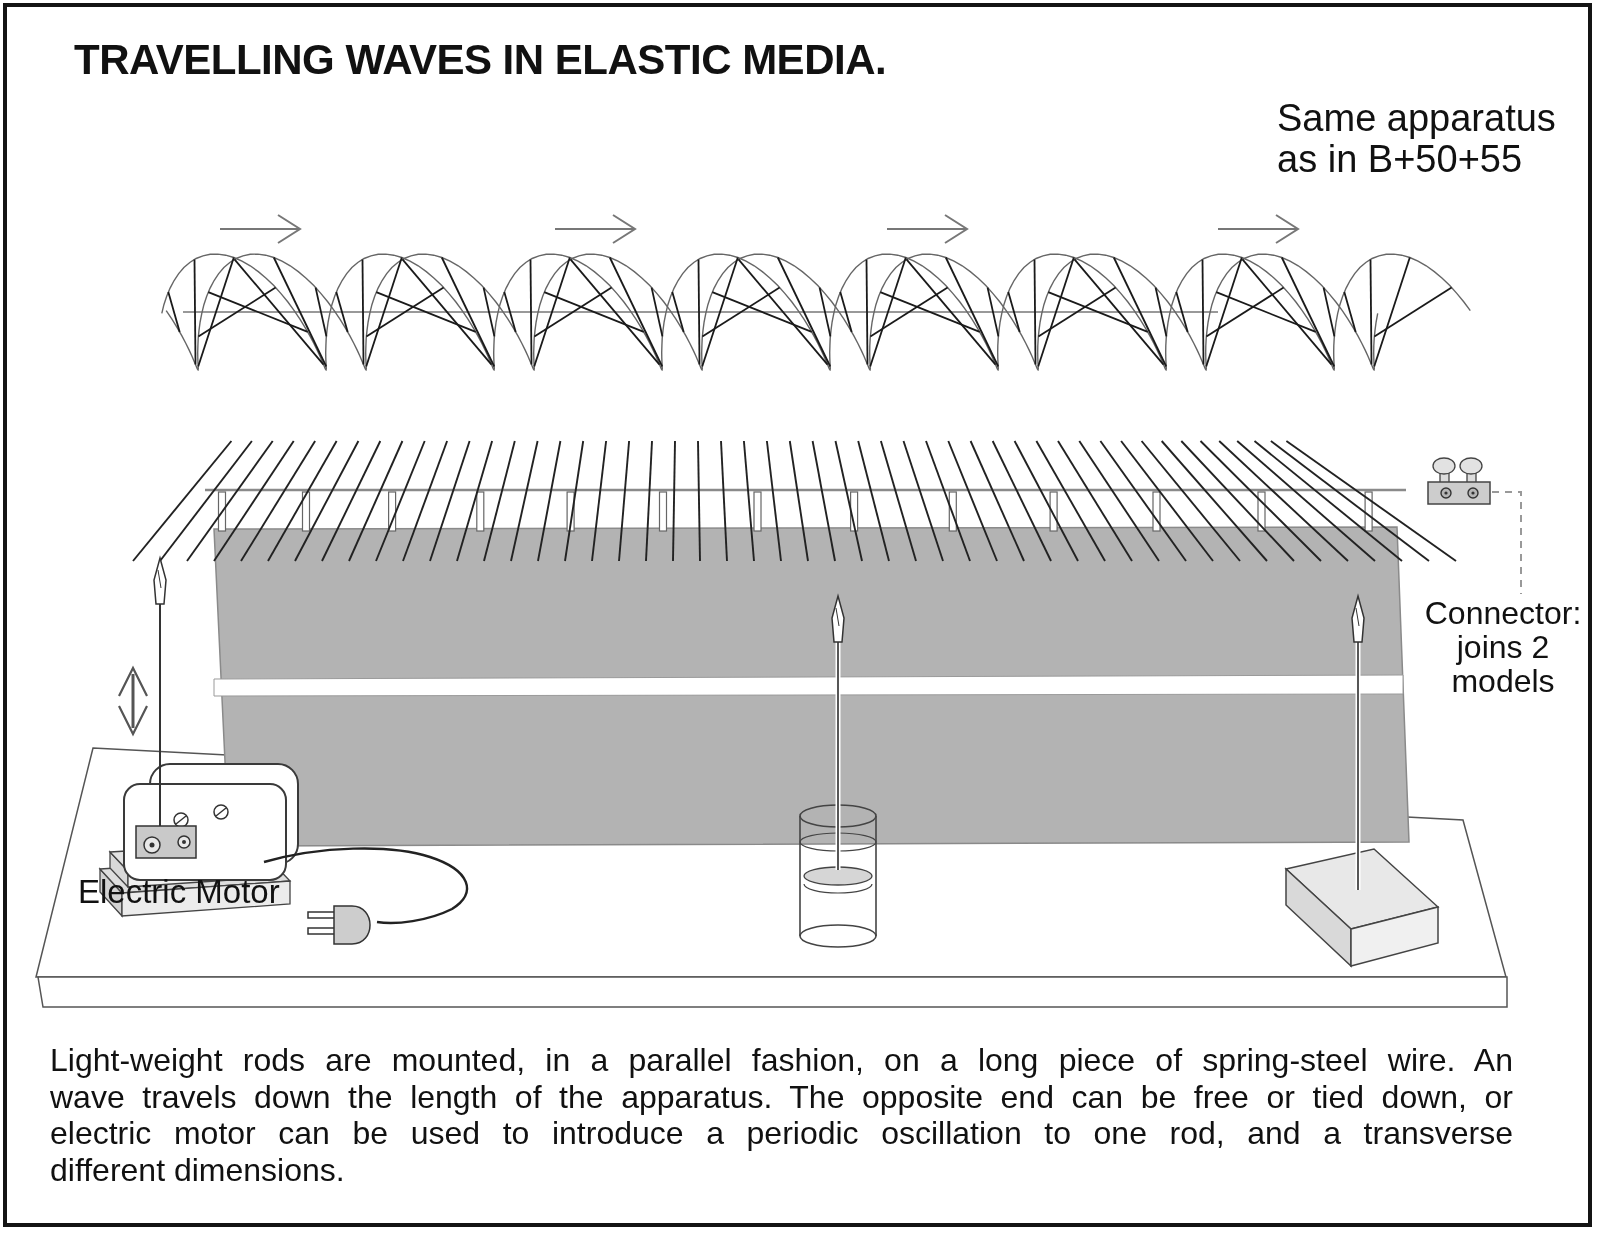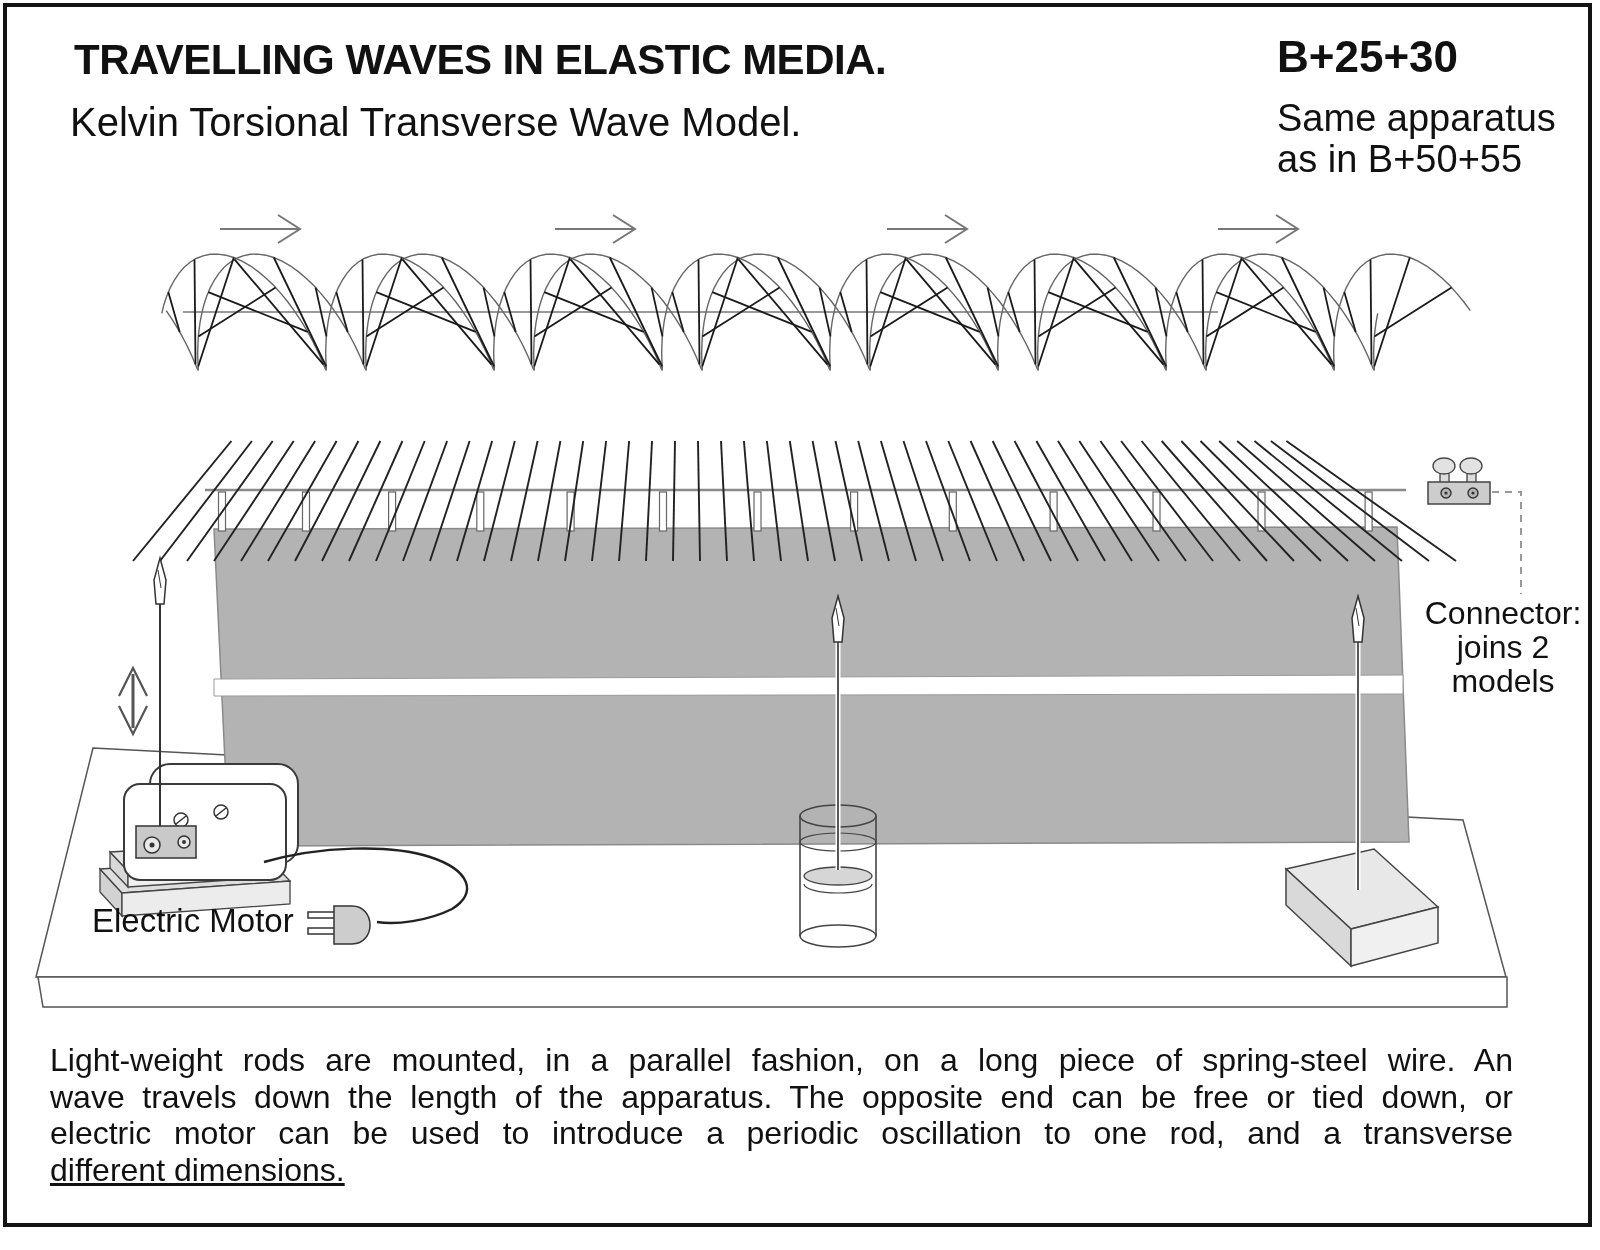--- a/index.html
+++ b/index.html
@@ -5,38 +5,36 @@
   html,body{margin:0;padding:0;background:#fff;}
   .page{position:relative;width:1600px;height:1250px;background:#fff;overflow:hidden;
         font-family:"Liberation Sans",sans-serif;color:#111;padding-left:43px;}
   .frame{position:absolute;left:3px;top:3px;width:1589px;height:1224px;
          border:4px solid #141414;box-sizing:border-box;}
   .title{position:absolute;left:74px;top:36px;font-size:42px;font-weight:bold;letter-spacing:-0.5px;}
   .subtitle{position:absolute;left:70px;top:100px;font-size:40px;}
   .code{position:absolute;left:1277px;top:32px;font-size:44px;font-weight:bold;}
   .note{position:absolute;left:1277px;top:98px;font-size:38px;line-height:41px;white-space:pre-line;}
   .diag-label{position:absolute;font-size:33px;line-height:35px;white-space:pre-line;}
-  #lbl-motor{left:78px;top:903px;margin-left:14px;}
+  #lbl-motor{left:78px;top:874px;}
   #lbl-dashpot{left:580px;top:872px;width:230px;text-align:center;}
   #lbl-clamp{left:1004px;top:856px;width:280px;}
   #lbl-connector{left:1413px;top:596px;width:180px;text-align:center;font-size:32px;line-height:34px;}
   .caption{position:absolute;left:50px;top:1042px;width:1463px;font-size:32px;line-height:36.5px;}
   .cap-line{text-align:justify;text-align-last:justify;}
-  .cap-line.last{text-align-last:left;text-decoration:underline;}
+  .cap-line.last{text-align-last:left;}
   svg{position:absolute;left:0;top:0;}
 </style>
 </head>
 <body>
 
 <div class="page">
   <div class="frame"></div>
 
   <div class="title">TRAVELLING WAVES IN ELASTIC MEDIA.</div>
-  <div class="subtitle">Kelvin Torsional Transverse Wave Model.</div>
-  <div class="code">B+25+30</div>
   <div class="note">Same apparatus
 as in B+50+55</div>
 
   <svg id="diagram" width="1600" height="1250" viewBox="0 0 1600 1250">
 
     <g id="wave">
         <line x1="183" y1="312" x2="1218" y2="312" stroke="#999" stroke-width="1.8"></line>
         <path d="M166.2,310.6L172.1,319.3L177.3,327.8L181.9,335.9L185.9,343.5L189.3,350.4L192.1,356.5L194.2,361.5L195.9,365.5L197.0,368.2L197.8,369.7L198.1,369.9L198.3,368.8L198.2,366.5L198.0,362.9L197.8,358.2L197.7,352.4L197.9,345.8L198.2,338.4L199.0,330.4L200.1,322.0L201.8,313.4L203.9,304.7L206.7,296.2L210.1,288.1L214.1,280.5L218.7,273.6L223.9,267.5L229.8,262.5L236.1,258.5L243.0,255.8L250.2,254.3L257.9,254.1L265.7,255.2L273.8,257.5L282.0,261.1L290.2,265.8L298.3,271.6L306.1,278.2L313.8,285.6L321.0,293.6L327.9,302.0L334.2,310.6L340.1,319.3L345.3,327.8L349.9,335.9L353.9,343.5L357.3,350.4L360.1,356.5L362.2,361.5L363.9,365.5L365.0,368.2L365.8,369.7L366.1,369.9L366.3,368.8L366.2,366.5L366.0,362.9L365.8,358.2L365.7,352.4L365.9,345.8L366.2,338.4L367.0,330.4L368.1,322.0L369.8,313.4L371.9,304.7L374.7,296.2L378.1,288.1L382.1,280.5L386.7,273.6L391.9,267.5L397.8,262.5L404.1,258.5L411.0,255.8L418.2,254.3L425.9,254.1L433.7,255.2L441.8,257.5L450.0,261.1L458.2,265.8L466.3,271.6L474.1,278.2L481.8,285.6L489.0,293.6L495.9,302.0L502.2,310.6L508.1,319.3L513.3,327.8L517.9,335.9L521.9,343.5L525.3,350.4L528.1,356.5L530.2,361.5L531.9,365.5L533.0,368.2L533.8,369.7L534.1,369.9L534.3,368.8L534.2,366.5L534.0,362.9L533.8,358.2L533.7,352.4L533.9,345.8L534.2,338.4L535.0,330.4L536.1,322.0L537.8,313.4L539.9,304.7L542.7,296.2L546.1,288.1L550.1,280.5L554.7,273.6L559.9,267.5L565.8,262.5L572.1,258.5L579.0,255.8L586.2,254.3L593.9,254.1L601.7,255.2L609.8,257.5L618.0,261.1L626.2,265.8L634.3,271.6L642.1,278.2L649.8,285.6L657.0,293.6L663.9,302.0L670.2,310.6L676.1,319.3L681.3,327.8L685.9,335.9L689.9,343.5L693.3,350.4L696.1,356.5L698.2,361.5L699.9,365.5L701.0,368.2L701.8,369.7L702.1,369.9L702.3,368.8L702.2,366.5L702.0,362.9L701.8,358.2L701.7,352.4L701.9,345.8L702.2,338.4L703.0,330.4L704.1,322.0L705.8,313.4L707.9,304.7L710.7,296.2L714.1,288.1L718.1,280.5L722.7,273.6L727.9,267.5L733.8,262.5L740.1,258.5L747.0,255.8L754.2,254.3L761.9,254.1L769.7,255.2L777.8,257.5L786.0,261.1L794.2,265.8L802.3,271.6L810.1,278.2L817.8,285.6L825.0,293.6L831.9,302.0L838.2,310.6L844.1,319.3L849.3,327.8L853.9,335.9L857.9,343.5L861.3,350.4L864.1,356.5L866.2,361.5L867.9,365.5L869.0,368.2L869.8,369.7L870.1,369.9L870.3,368.8L870.2,366.5L870.0,362.9L869.8,358.2L869.7,352.4L869.8,345.8L870.2,338.4L871.0,330.4L872.1,322.0L873.8,313.4L875.9,304.7L878.7,296.2L882.1,288.1L886.1,280.5L890.7,273.6L895.9,267.5L901.8,262.5L908.1,258.5L915.0,255.8L922.2,254.3L929.9,254.1L937.7,255.2L945.8,257.5L954.0,261.1L962.2,265.8L970.3,271.6L978.2,278.2L985.8,285.6L993.0,293.6L999.9,302.0L1006.2,310.6L1012.1,319.3L1017.3,327.8L1021.9,335.9L1025.9,343.5L1029.3,350.4L1032.1,356.5L1034.2,361.5L1035.9,365.5L1037.0,368.2L1037.8,369.7L1038.1,369.9L1038.3,368.8L1038.2,366.5L1038.0,362.9L1037.8,358.2L1037.7,352.4L1037.8,345.8L1038.2,338.4L1039.0,330.4L1040.1,322.0L1041.8,313.4L1043.9,304.7L1046.7,296.2L1050.1,288.1L1054.1,280.5L1058.7,273.6L1063.9,267.5L1069.8,262.5L1076.1,258.5L1083.0,255.8L1090.2,254.3L1097.9,254.1L1105.7,255.2L1113.8,257.5L1122.0,261.1L1130.2,265.8L1138.3,271.6L1146.2,278.2L1153.8,285.6L1161.0,293.6L1167.9,302.0L1174.2,310.6L1180.1,319.3L1185.3,327.8L1189.9,335.9L1193.9,343.5L1197.3,350.4L1200.1,356.5L1202.2,361.5L1203.9,365.5L1205.0,368.2L1205.8,369.7L1206.1,369.9L1206.3,368.8L1206.2,366.5L1206.0,362.9L1205.8,358.2L1205.7,352.4L1205.8,345.8L1206.2,338.4L1207.0,330.4L1208.1,322.0L1209.8,313.4L1211.9,304.7L1214.7,296.2L1218.1,288.1L1222.1,280.5L1226.7,273.6L1231.9,267.5L1237.8,262.5L1244.1,258.5L1251.0,255.8L1258.2,254.3L1265.9,254.1L1273.7,255.2L1281.8,257.5L1290.0,261.1L1298.2,265.8L1306.3,271.6L1314.2,278.2L1321.8,285.6L1329.0,293.6L1335.9,302.0L1342.3,310.6L1348.1,319.3L1353.3,327.8L1357.9,335.9L1361.9,343.5L1365.3,350.4L1368.1,356.5L1370.2,361.5L1371.9,365.5L1373.0,368.2L1373.8,369.7L1374.1,369.9L1374.3,368.8L1374.2,366.5L1374.0,362.9L1373.8,358.2L1373.7,352.4L1373.8,345.8L1374.2,338.4L1375.0,330.4L1376.1,322.0L1377.7,313.4" fill="none" stroke="#666" stroke-width="1.4"></path>
         <path d="M161.8,313.4L163.9,304.7L166.7,296.2L170.1,288.1L174.1,280.5L178.7,273.6L183.9,267.5L189.8,262.5L196.1,258.5L203.0,255.8L210.2,254.3L217.9,254.1L225.7,255.2L233.8,257.5L242.0,261.1L250.2,265.8L258.3,271.6L266.1,278.2L273.8,285.6L281.0,293.6L287.9,302.0L294.2,310.6L300.1,319.3L305.3,327.8L309.9,335.9L313.9,343.5L317.3,350.4L320.1,356.5L322.2,361.5L323.9,365.5L325.0,368.2L325.8,369.7L326.1,369.9L326.3,368.8L326.2,366.5L326.0,362.9L325.8,358.2L325.7,352.4L325.9,345.8L326.2,338.4L327.0,330.4L328.1,322.0L329.8,313.4L331.9,304.7L334.7,296.2L338.1,288.1L342.1,280.5L346.7,273.6L351.9,267.5L357.8,262.5L364.1,258.5L371.0,255.8L378.2,254.3L385.9,254.1L393.7,255.2L401.8,257.5L410.0,261.1L418.2,265.8L426.3,271.6L434.1,278.2L441.8,285.6L449.0,293.6L455.9,302.0L462.2,310.6L468.1,319.3L473.3,327.8L477.9,335.9L481.9,343.5L485.3,350.4L488.1,356.5L490.2,361.5L491.9,365.5L493.0,368.2L493.8,369.7L494.1,369.9L494.3,368.8L494.2,366.5L494.0,362.9L493.8,358.2L493.7,352.4L493.9,345.8L494.2,338.4L495.0,330.4L496.1,322.0L497.8,313.4L499.9,304.7L502.7,296.2L506.1,288.1L510.1,280.5L514.7,273.6L519.9,267.5L525.8,262.5L532.1,258.5L539.0,255.8L546.2,254.3L553.9,254.1L561.7,255.2L569.8,257.5L578.0,261.1L586.2,265.8L594.3,271.6L602.1,278.2L609.8,285.6L617.0,293.6L623.9,302.0L630.2,310.6L636.1,319.3L641.3,327.8L645.9,335.9L649.9,343.5L653.3,350.4L656.1,356.5L658.2,361.5L659.9,365.5L661.0,368.2L661.8,369.7L662.1,369.9L662.3,368.8L662.2,366.5L662.0,362.9L661.8,358.2L661.7,352.4L661.9,345.8L662.2,338.4L663.0,330.4L664.1,322.0L665.8,313.4L667.9,304.7L670.7,296.2L674.1,288.1L678.1,280.5L682.7,273.6L687.9,267.5L693.8,262.5L700.1,258.5L707.0,255.8L714.2,254.3L721.9,254.1L729.7,255.2L737.8,257.5L746.0,261.1L754.2,265.8L762.3,271.6L770.1,278.2L777.8,285.6L785.0,293.6L791.9,302.0L798.2,310.6L804.1,319.3L809.3,327.8L813.9,335.9L817.9,343.5L821.3,350.4L824.1,356.5L826.2,361.5L827.9,365.5L829.0,368.2L829.8,369.7L830.1,369.9L830.3,368.8L830.2,366.5L830.0,362.9L829.8,358.2L829.7,352.4L829.9,345.8L830.2,338.4L831.0,330.4L832.1,322.0L833.8,313.4L835.9,304.7L838.7,296.2L842.1,288.1L846.1,280.5L850.7,273.6L855.9,267.5L861.8,262.5L868.1,258.5L875.0,255.8L882.2,254.3L889.9,254.1L897.7,255.2L905.8,257.5L914.0,261.1L922.2,265.8L930.3,271.6L938.2,278.2L945.8,285.6L953.0,293.6L959.9,302.0L966.2,310.6L972.1,319.3L977.3,327.8L981.9,335.9L985.9,343.5L989.3,350.4L992.1,356.5L994.2,361.5L995.9,365.5L997.0,368.2L997.8,369.7L998.1,369.9L998.3,368.8L998.2,366.5L998.0,362.9L997.8,358.2L997.7,352.4L997.8,345.8L998.2,338.4L999.0,330.4L1000.1,322.0L1001.8,313.4L1003.9,304.7L1006.7,296.2L1010.1,288.1L1014.1,280.5L1018.7,273.6L1023.9,267.5L1029.8,262.5L1036.1,258.5L1043.0,255.8L1050.2,254.3L1057.9,254.1L1065.7,255.2L1073.8,257.5L1082.0,261.1L1090.2,265.8L1098.3,271.6L1106.2,278.2L1113.8,285.6L1121.0,293.6L1127.9,302.0L1134.2,310.6L1140.1,319.3L1145.3,327.8L1149.9,335.9L1153.9,343.5L1157.3,350.4L1160.1,356.5L1162.2,361.5L1163.9,365.5L1165.0,368.2L1165.8,369.7L1166.1,369.9L1166.3,368.8L1166.2,366.5L1166.0,362.9L1165.8,358.2L1165.7,352.4L1165.8,345.8L1166.2,338.4L1167.0,330.4L1168.1,322.0L1169.8,313.4L1171.9,304.7L1174.7,296.2L1178.1,288.1L1182.1,280.5L1186.7,273.6L1191.9,267.5L1197.8,262.5L1204.1,258.5L1211.0,255.8L1218.2,254.3L1225.9,254.1L1233.7,255.2L1241.8,257.5L1250.0,261.1L1258.2,265.8L1266.3,271.6L1274.2,278.2L1281.8,285.6L1289.0,293.6L1295.9,302.0L1302.2,310.6L1308.1,319.3L1313.3,327.8L1317.9,335.9L1321.9,343.5L1325.3,350.4L1328.1,356.5L1330.2,361.5L1331.9,365.5L1333.0,368.2L1333.8,369.7L1334.1,369.9L1334.3,368.8L1334.2,366.5L1334.0,362.9L1333.8,358.2L1333.7,352.4L1333.8,345.8L1334.2,338.4L1335.0,330.4L1336.1,322.0L1337.7,313.4L1339.9,304.7L1342.7,296.2L1346.1,288.1L1350.1,280.5L1354.7,273.6L1359.9,267.5L1365.8,262.5L1372.1,258.5L1379.0,255.8L1386.2,254.3L1393.9,254.1L1401.7,255.2L1409.8,257.5L1418.0,261.1L1426.2,265.8L1434.3,271.6L1442.2,278.2L1449.8,285.6L1457.0,293.6L1463.9,302.0L1470.3,310.6" fill="none" stroke="#666" stroke-width="1.4"></path>
         <line x1="179.7" y1="331.9" x2="168.3" y2="292.1" stroke="#1a1a1a" stroke-width="1.8"></line>

